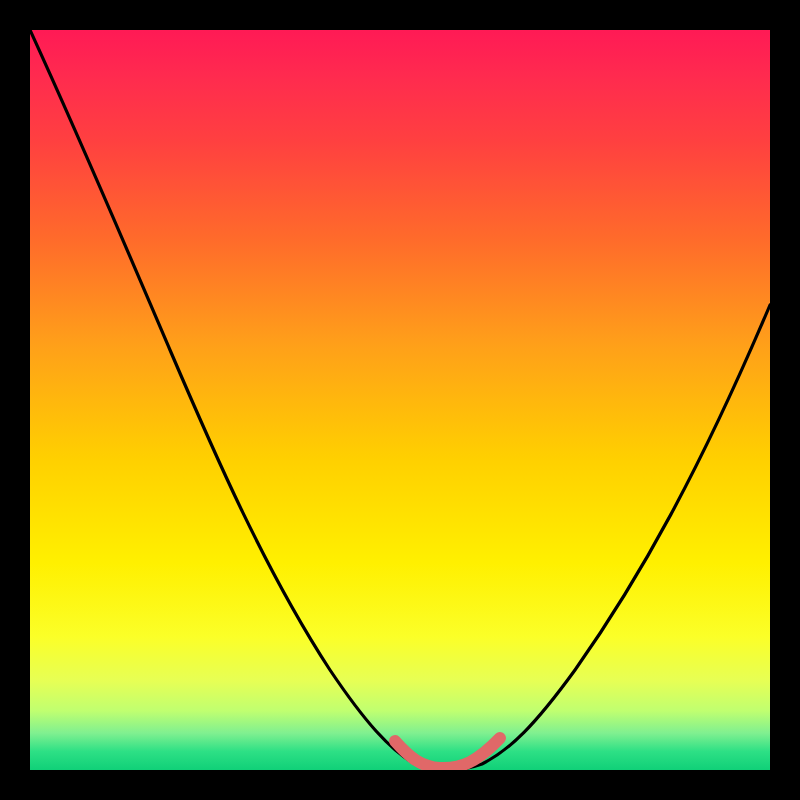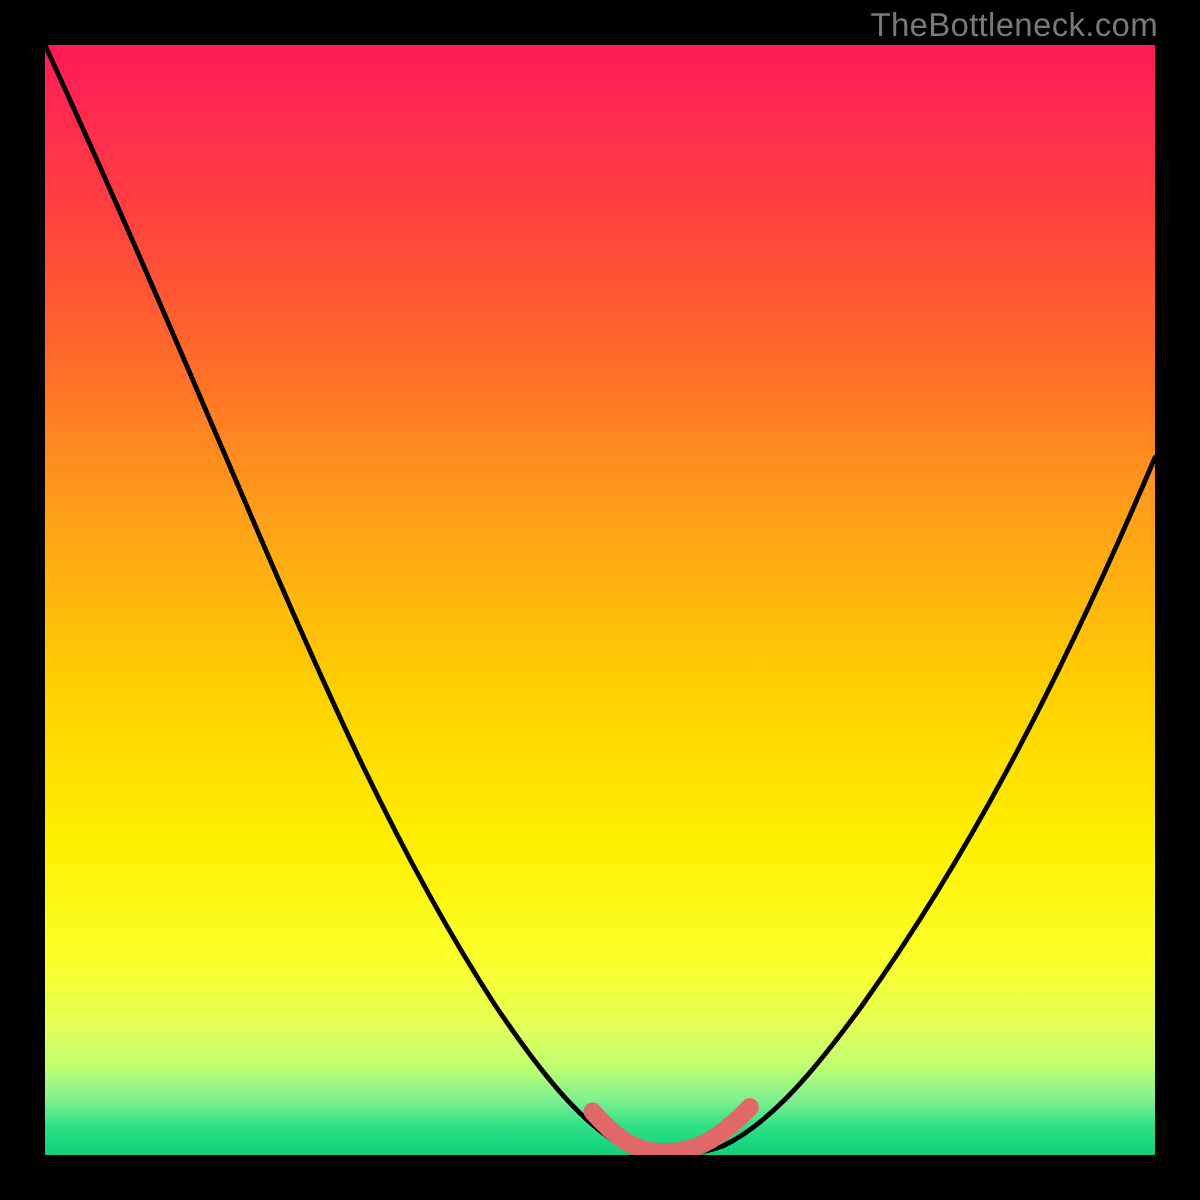--- a/index.html
+++ b/index.html
@@ -83,14 +83,13 @@
                C 402 742, 430 742, 452 734
                C 480 720, 505 695, 545 640
                C 610 548, 670 440, 740 275" fill="none" stroke="#000000" stroke-width="3.2" stroke-linecap="round"></path>
 
       <path d="M 365 711
                C 380 728, 392 737, 410 738
                C 432 739, 448 731, 470 708" fill="none" stroke="#e06868" stroke-width="12" stroke-linecap="round"></path>
     </svg>
   </div>
 
-  <div class="watermark">TheBottleneck.com</div>
 </div>
 
 </body></html>

